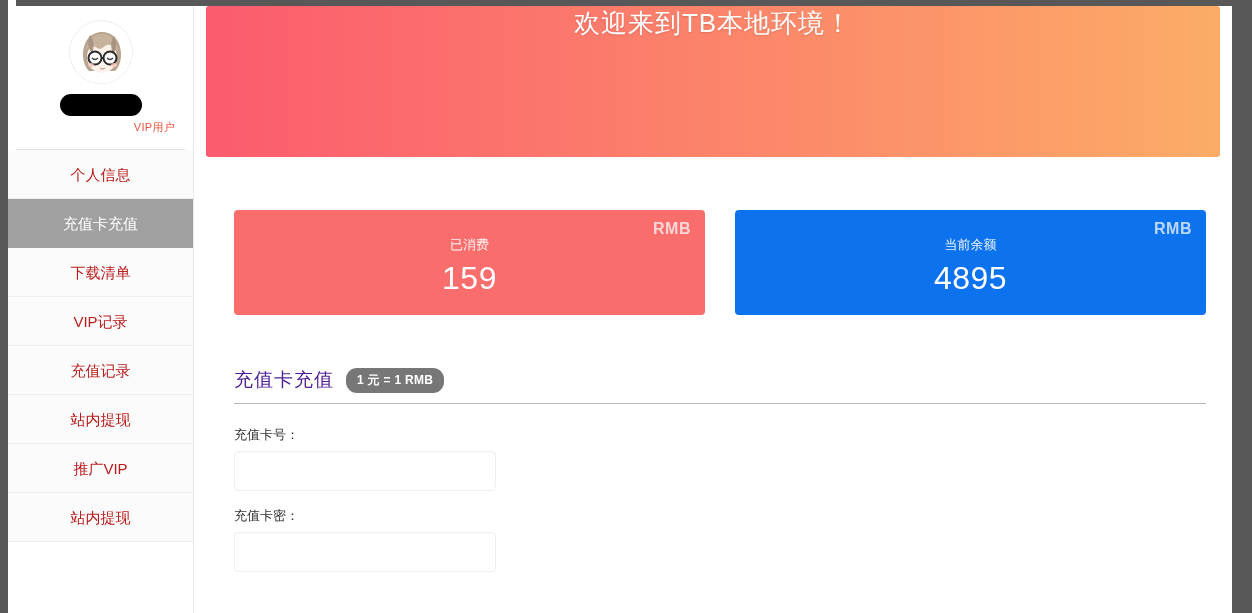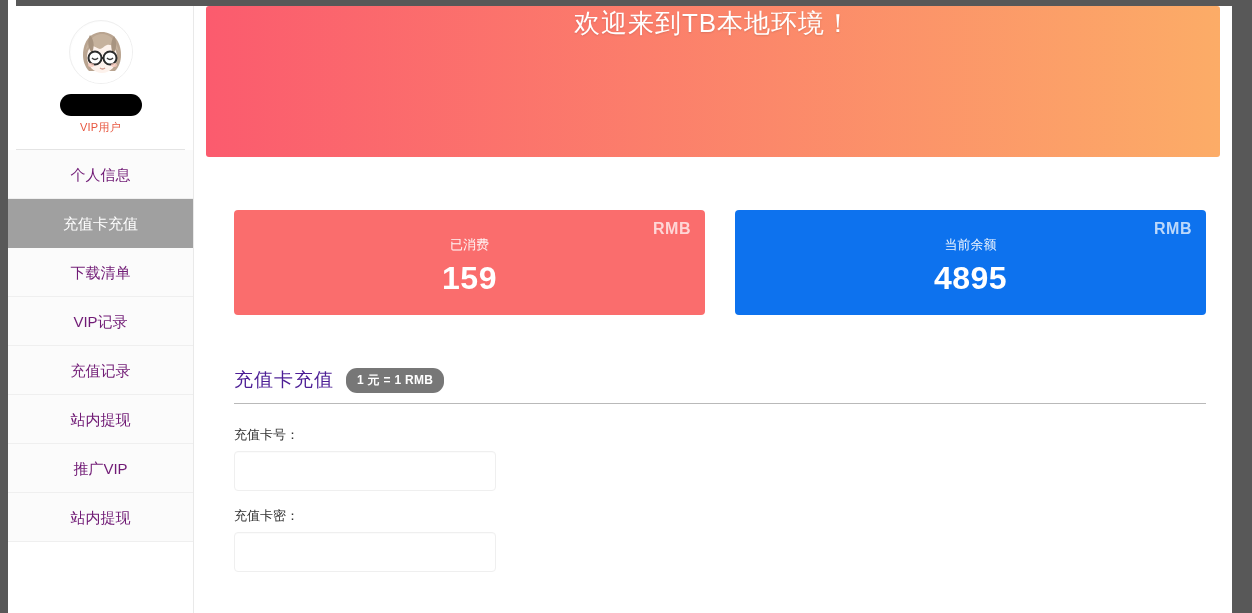--- a/index.html
+++ b/index.html
@@ -69,29 +69,30 @@
     width: 82px; height: 22px;
     background: #000000;
     border-radius: 11px;
     margin: 10px auto 4px auto;
   }
   .vip-tag {
     color: #e8563f;
     font-size: 11px;
     letter-spacing: .3px;
     padding-bottom: 8px;
+    text-align: right;
   }
 
   .nav { list-style: none; margin: 0; padding: 0; }
   .nav-item {
     height: 49px;
     line-height: 49px;
     text-align: center;
     font-size: 15px;
-    color: #701a75;
+    color: #b91c1c;
     background: #fbfbfb;
     border-bottom: 1px solid #efefef;
     cursor: pointer;
     user-select: none;
   }
   .nav-item.active {
     background: #a0a0a0;
     color: #ffffff;
     border-bottom-color: #a0a0a0;
   }
@@ -140,21 +141,21 @@
     letter-spacing: .5px;
   }
   .card .card-label {
     font-size: 13px;
     color: rgba(255,255,255,.93);
     margin-top: 8px;
   }
   .card .card-value {
     font-size: 32px;
     margin-top: 6px;
-    font-weight: bold;
+    font-weight: normal;
     letter-spacing: .5px;
   }
 
   
   .recharge {
     padding: 52px 26px 0 28px;
   }
   .recharge-head {
     display: flex;
     align-items: center;

